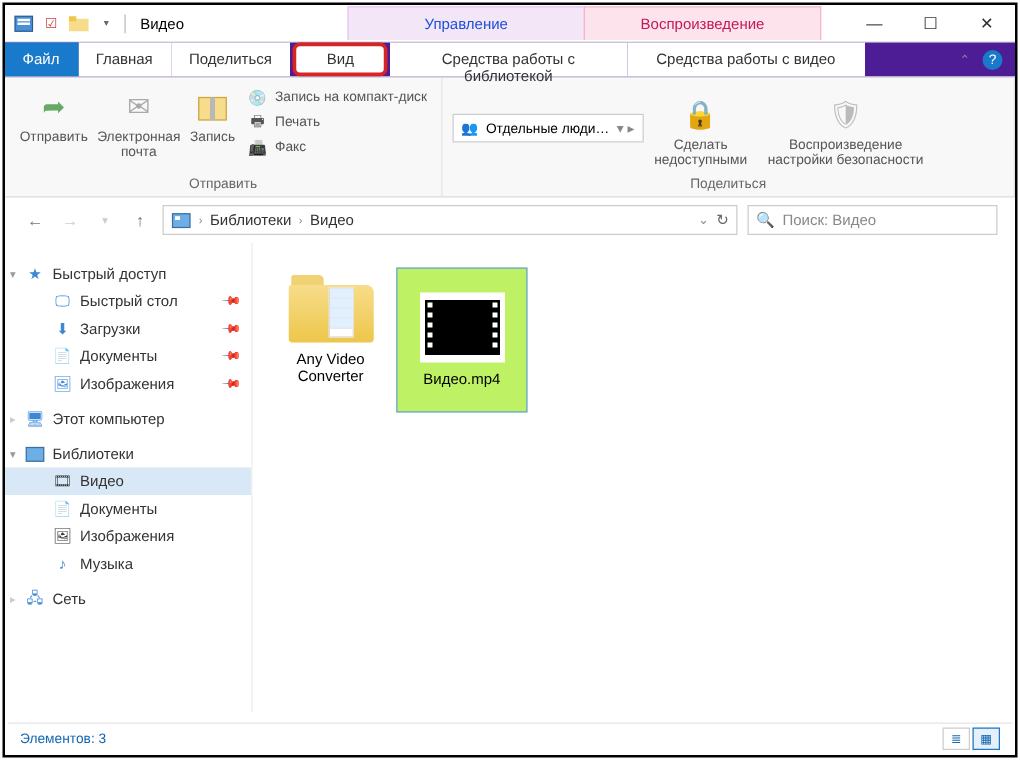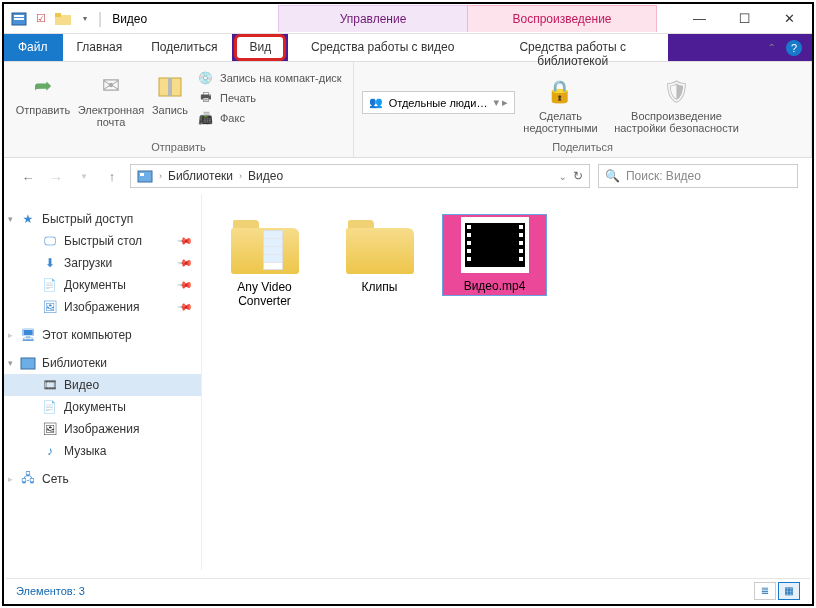--- a/index.html
+++ b/index.html
@@ -7,30 +7,30 @@
 
 .outer { border: 2px solid #000; width: 812px; height: 604px; margin: 2px; background: #fff; position: relative; }
 
 
 .titlebar { height: 30px; display: flex; align-items: center; background: #fff; border-bottom: 1px solid #e0e0e0; }
 .titlebar .qat { display: flex; align-items: center; gap: 4px; padding: 0 6px; }
 .titlebar .qat .ic { width: 18px; height: 18px; display: inline-flex; align-items: center; justify-content: center; font-size: 11px; }
 .titlebar .title { font-size: 12px; margin-left: 4px; }
 .titlebar .ctx-tabs { display: flex; margin-left: auto; }
 .titlebar .ctx-tab { width: 190px; text-align: center; font-size: 12px; padding: 6px 0; }
-.ctx-tab.purple { background: #f3e6f7; color: #701a75; border: 1px solid #e8c4f0; border-bottom: none; }
+.ctx-tab.purple { background: #f3e6f7; color: #1d4ed8; border: 1px solid #e8c4f0; border-bottom: none; }
 .ctx-tab.pink { background: #fde4ec; color: #c2185b; border: 1px solid #f5b6cd; border-bottom: none; margin-left: -1px; }
 .titlebar .winbtns { display: flex; margin-left: 20px; }
 .titlebar .winbtns div { width: 45px; height: 30px; display: flex; align-items: center; justify-content: center; font-size: 13px; color: #333; }
 
 
 .tabs { height: 28px; display: flex; align-items: stretch; background: #4c1d95; border-bottom: 1px solid #ddd; font-size: 12px; }
 .tab { padding: 6px 14px; color: #333; background: #fff; border-right: 1px solid transparent; }
 .tab.file { background: #1979ca; color: #fff; }
-.tab.highlighted { border: 3px solid #d92424; border-radius: 6px; padding: 3px 12px; margin: 0 2px; position: relative; z-index: 5; }
+.tab.highlighted { border: 3px solid #d92424; border-radius: 6px; padding: 3px 24px; margin: 0 2px; position: relative; z-index: 5; }
 .tab.ctx { width: 190px; text-align: center; }
 .tabs .spacer { flex: 1; }
 .tabs .help { display: flex; align-items: center; gap: 10px; padding: 0 10px; color: #888; }
 .help-q { width: 16px; height: 16px; border-radius: 50%; background: #1979ca; color: #fff; font-size: 11px; display: flex; align-items: center; justify-content: center; }
 
 
 .ribbon { height: 96px; display: flex; background: #f8f8f8; border-bottom: 1px solid #ddd; }
 .rgroup { border-right: 1px solid #e3e3e3; padding: 4px 8px 0 8px; display: flex; flex-direction: column; }
 .rgroup .body { flex: 1; display: flex; align-items: flex-start; gap: 6px; }
 .rgroup .label { font-size: 11px; color: #666; text-align: center; padding: 2px 0 4px 0; }
@@ -54,23 +54,23 @@
 .main { display: flex; height: 376px; }
 .sidebar { width: 198px; border-right: 1px solid #eee; padding: 8px 0; overflow: hidden; }
 .tree-item { display: flex; align-items: center; gap: 6px; font-size: 12px; color: #333; padding: 3px 10px 3px 20px; position: relative; }
 .tree-item.top { padding-left: 16px; margin-top: 6px; }
 .tree-item.child { padding-left: 38px; }
 .tree-item.selected { background: #d8e8f6; }
 .tree-item .caret { position: absolute; left: 4px; color: #999; font-size: 9px; }
 .tree-item .ticon { width: 16px; height: 16px; display: flex; align-items: center; justify-content: center; font-size: 12px; }
 .tree-item .pin { margin-left: auto; color: #aaa; font-size: 10px; transform: rotate(45deg); }
 
-.content { flex: 1; padding: 20px 10px; display: flex; gap: 10px; align-items: flex-start; }
+.content { flex: 1; padding: 20px 10px; display: flex; gap: 0; align-items: flex-start; }
 .item { width: 105px; display: flex; flex-direction: column; align-items: center; gap: 6px; font-size: 12px; text-align: center; padding: 4px; }
-.item.selected { border: 1px solid #66a3e0; background: #ec4899; padding: 2px; }
+.item.selected { border: 1px solid #66a3e0; background: #bef264; padding: 19px; }
 .folder-icon { width: 68px; height: 56px; position: relative; }
 .folder-back { position: absolute; width: 68px; height: 46px; bottom: 0; background: linear-gradient(#f7dd8b,#edc64a); border-radius: 2px 6px 3px 3px; }
 .folder-tab { position: absolute; width: 26px; height: 12px; top: 2px; left: 2px; background: #f0d275; border-radius: 2px 4px 0 0; }
 .folder-strip { position: absolute; width: 20px; height: 40px; right: 16px; bottom: 4px; background: #fff; border: 1px solid #ddd; }
 .folder-strip .cell { height: 8px; border-bottom: 1px solid #e6e6e6; background: #e0f0ff; }
 .video-icon { width: 68px; height: 56px; position: relative; background: #fff; display: flex; align-items: center; justify-content: center; }
 .video-icon .strip { width: 60px; height: 44px; background: #000; position: relative; }
 
 
 .status { position: absolute; bottom: 2px; left: 2px; right: 2px; height: 24px; border-top: 1px solid #e5e5e5; display: flex; align-items: center; font-size: 11px; color: #1267b1; padding: 0 10px; }
@@ -114,22 +114,22 @@
       <div>☐</div>
       <div>✕</div>
     </div>
   </div>
 
   <div class="tabs">
     <div class="tab file">Файл</div>
     <div class="tab">Главная</div>
     <div class="tab">Поделиться</div>
     <div class="tab highlighted">Вид</div>
+    <div class="tab ctx">Средства работы с библиотекой</div>
     <div class="tab ctx">Средства работы с видео</div>
-    <div class="tab ctx">Средства работы с библиотекой</div>
     <div class="spacer"></div>
     <div class="help">
       <span style="font-size:10px">⌃</span>
       <span class="help-q">?</span>
     </div>
   </div>
 
   <div class="ribbon">
     <div class="rgroup" style="width:350px">
       <div class="body">
@@ -288,27 +288,20 @@
             <div class="folder-back"></div>
             <div class="folder-strip">
               <div class="cell"></div>
               <div class="cell"></div>
               <div class="cell"></div>
               <div class="cell"></div>
             </div>
           </div>
         <span>Any Video Converter</span>
       </div>
-      <div class="item">
-        <div class="folder-icon">
-            <div class="folder-tab"></div>
-            <div class="folder-back"></div>
-          </div>
-        <span>Клипы</span>
-      </div>
       <div class="item selected">
         <div class="video-icon">
           <div class="strip">
               <svg width="60" height="44">
                 <rect width="60" height="44" fill="#000"></rect>
                 <g fill="#fff">
                   <rect x="2" y="2" width="4" height="4"></rect>
                   <rect x="2" y="10" width="4" height="4"></rect>
                   <rect x="2" y="18" width="4" height="4"></rect>
                   <rect x="2" y="26" width="4" height="4"></rect>

